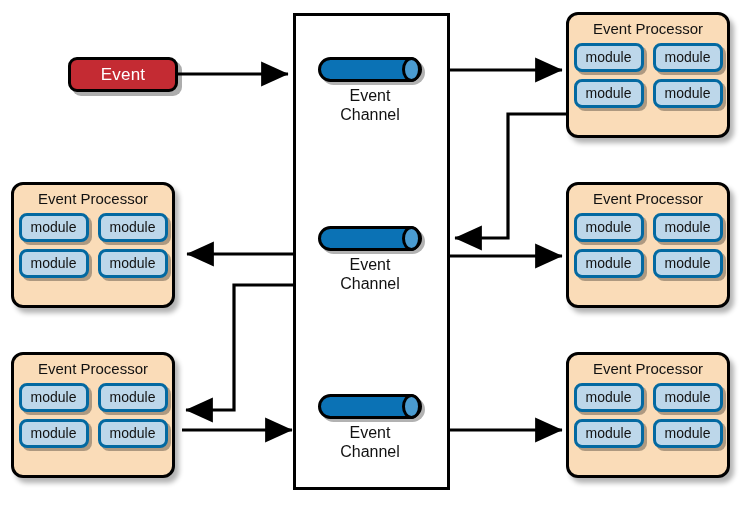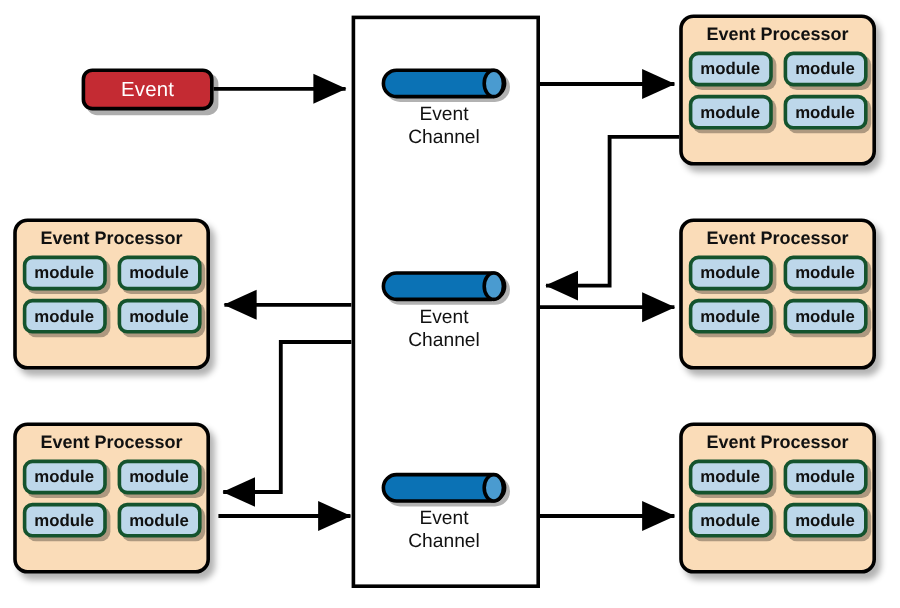--- a/index.html
+++ b/index.html
@@ -32,35 +32,34 @@
   }
 
   .processor{
     background:#FADCB8;
     border:3px solid #000;
     border-radius:12px;
     box-shadow:4px 5px 5px rgba(0,0,0,0.30);
     box-sizing:border-box;
     display:flex;flex-direction:column;align-items:center;
     padding-top:6px;
-    font-weight:bold;
   }
   .proc-title{
     font-size:15px;color:#111;line-height:1.1;
     margin-bottom:5px;white-space:nowrap;
   }
   .module-grid{
     display:grid;
     grid-template-columns:repeat(2, 70px);
     grid-template-rows:repeat(2, 29px);
     gap:7px 9px;
   }
   .module{
     background:#BDD7EA;
-    border:3px solid #14532d;
+    border:3px solid #0369a1;
     border-radius:8px;
     box-shadow:3px 3px 0 rgba(0,0,0,0.30);
     display:flex;align-items:center;justify-content:center;
     font-size:14px;color:#111;
     box-sizing:border-box;
   }
 
   
   .pipe-wrap{position:absolute;z-index:2;}
   .pipe{

